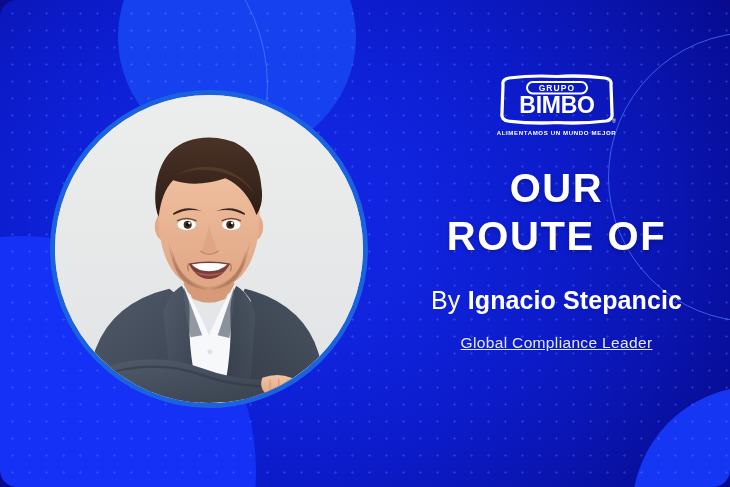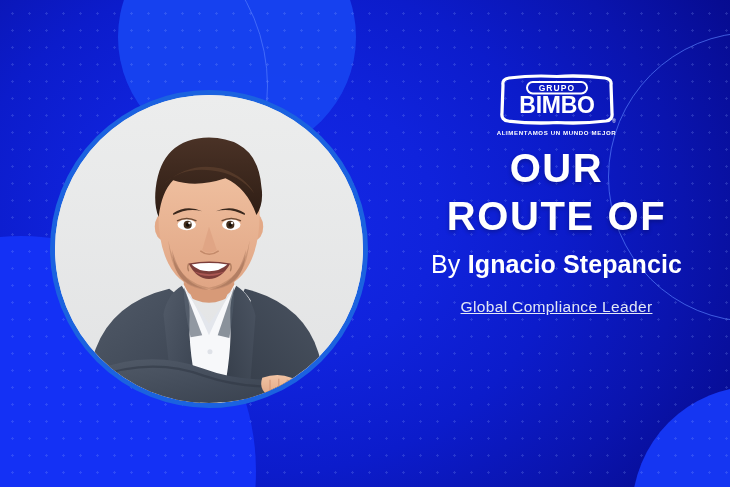--- a/index.html
+++ b/index.html
@@ -9,20 +9,21 @@
     background:#0a0a8c;
     font-family:"Liberation Sans", sans-serif;
   }
 
   #banner {
     position:relative;
     width:730px; height:487px;
     overflow:hidden;
     background:
       radial-gradient(ellipse 620px 520px at 36% 46%, #1429e8 0%, #1023dc 28%, #0c1ccb 48%, #0a14ae 68%, #070c92 85%, #050682 100%);
+    border-radius: 17px;
   }
 
   
   .deco { position:absolute; pointer-events:none; }
 
   
   .blob-top {
     left:118px; top:-82px;
     width:238px; height:238px;
     border-radius:50%;
@@ -101,33 +102,33 @@
     margin-top:3px;
     font-size:6.1px;
     letter-spacing:.62px;
     font-weight:700;
     color:#ffffff;
     white-space:nowrap;
     text-align:center;
   }
 
   #title {
-    margin-top:4px;
+    margin-top:24px;
     color:#ffffff;
     font-weight:800;
     font-size:40px;
     line-height:48px;
     letter-spacing:1.6px;
     text-transform:uppercase;
     text-shadow:0 2px 4px rgba(0,0,20,.28);
   }
   #title .tl { display:block; white-space:nowrap; }
 
   #byline {
-    margin-top:9px;
+    margin-top:25px;
     color:#ffffff;
     font-size:25px;
     line-height:30px;
     font-weight:400;
     letter-spacing:.2px;
     white-space:nowrap;
   }
   #byline .name { font-weight:800; letter-spacing:.1px; }
 
   #subtitle {

